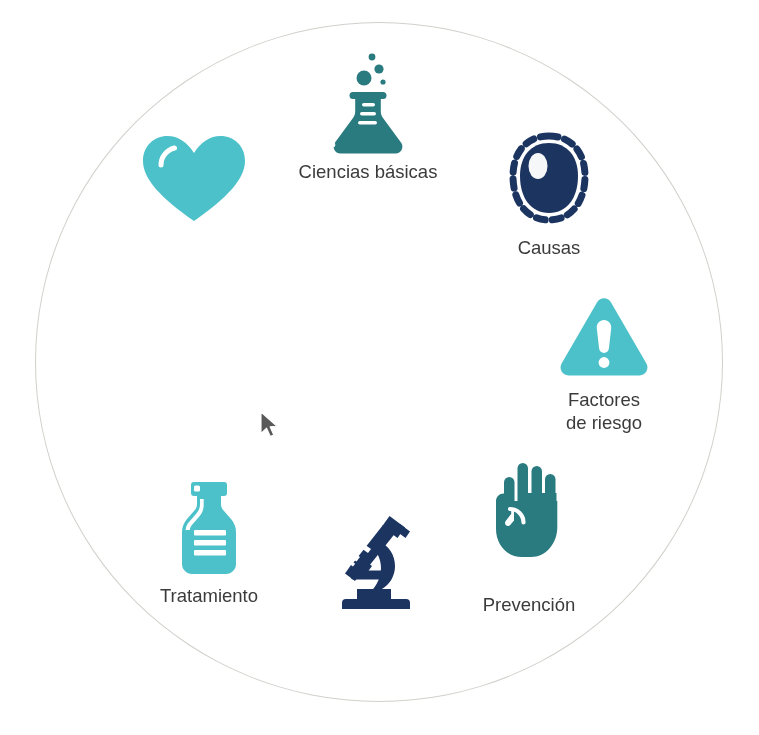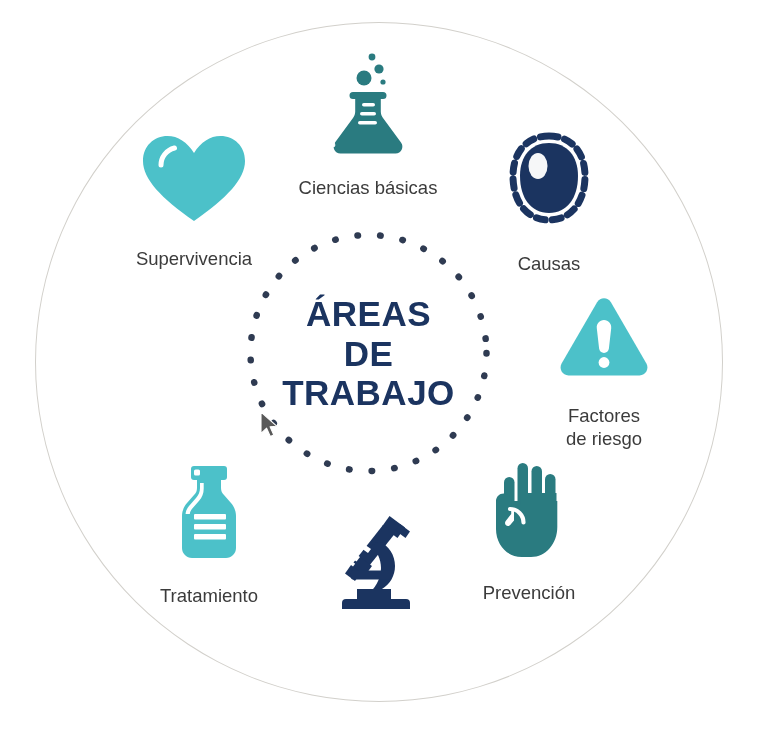--- a/index.html
+++ b/index.html
@@ -65,65 +65,55 @@
     flex-direction: column;
     align-items: center;
     width: 170px;
     margin-left: -85px;
   }
   .node .icon-wrap {
     display: block;
     line-height: 0;
   }
   .node .node-label {
-    margin-top: 23px;
+    margin-top: 7px;
     text-align: center;
     color: #3b3b3b;
     font-size: 18.5px;
     line-height: 1.22;
     font-family: "Liberation Sans", sans-serif;
     white-space: pre-line;
   }
   
   #node-ciencias   { left: 368px; top: 50px;  }
   #node-causas     { left: 549px; top: 126px; }
   #node-factores   { left: 604px; top: 294px; }
-  #node-prevencion { left: 529px; top: 461px; }
+  #node-prevencion { left: 529px; top: 461px; gap: 28px; }
   #node-deteccion  { left: 375px; top: 513px; }
-  #node-tratamiento{ left: 209px; top: 464px; }
+  #node-tratamiento{ left: 209px; top: 480px; }
   #node-control    { left: 137px; top: 291px; }
   #node-super      { left: 194px; top: 133px; }
 
   
   #cursor {
     position: absolute;
     left: 258px;
     top: 410px;
     width: 22px;
     height: 30px;
     pointer-events: none;
   }
 </style>
 </head>
 <body>
 
 <div id="canvas">
 
   <div id="outer-circle"></div>
 
-  <div id="center-hub">
-    <svg id="dotted-ring" viewBox="0 0 255 252">
-      <circle cx="127.5" cy="126" r="118" fill="none" stroke="#2f3b52" stroke-width="6.5" stroke-linecap="round" stroke-dasharray="0.5 22.2"></circle>
-    </svg>
-    <div id="center-title">
-      <span class="ln">ÁREAS</span>
-      <span class="ln">DE</span>
-      <span class="ln">TRABAJO</span>
-    </div>
-  </div>
 
   <div class="node" id="node-ciencias">
     <span class="icon-wrap">
       <svg width="96" height="104" viewBox="0 0 96 104">
         <g fill="#2a7b80">
           <circle cx="44" cy="28" r="7.5"></circle>
           <circle cx="59" cy="19" r="4.6"></circle>
           <circle cx="52" cy="7" r="3.4"></circle>
           <circle cx="63" cy="32" r="2.6"></circle>
           <path d="M33 42 h30 a3.5 3.5 0 0 1 0 7 h-2.2 v12.5 c0 2.4 .8 4.7 2.2 6.6 L81 92.5
@@ -242,20 +232,19 @@
 
 
   <div class="node" id="node-super">
     <span class="icon-wrap">
       <svg width="110" height="92" viewBox="0 0 110 92">
         <path d="M55 88 C22 65 4 46 4 28 C4 13 15 3 28.5 3 C39 3 48 9 55 20
                  C62 9 71 3 81.5 3 C95 3 106 13 106 28 C106 46 88 65 55 88 Z" fill="#4cc1c9"></path>
         <path d="M22 32 c0 -8 5.5 -15 13.5 -17" fill="none" stroke="#ffffff" stroke-width="5" stroke-linecap="round"></path>
       </svg>
     </span>
-    <span class="node-label">Supervivencia</span>
   </div>
 
   <svg id="cursor" viewBox="0 0 22 30">
     <path d="M3 2 L3 23.5 L8.6 18.2 L12.3 26.5 L15.7 24.9 L12.1 16.8 L19 16.3 Z" fill="#595959" stroke="#ffffff" stroke-width="1.1" stroke-linejoin="round"></path>
   </svg>
 
 </div>
 
 </body></html>

